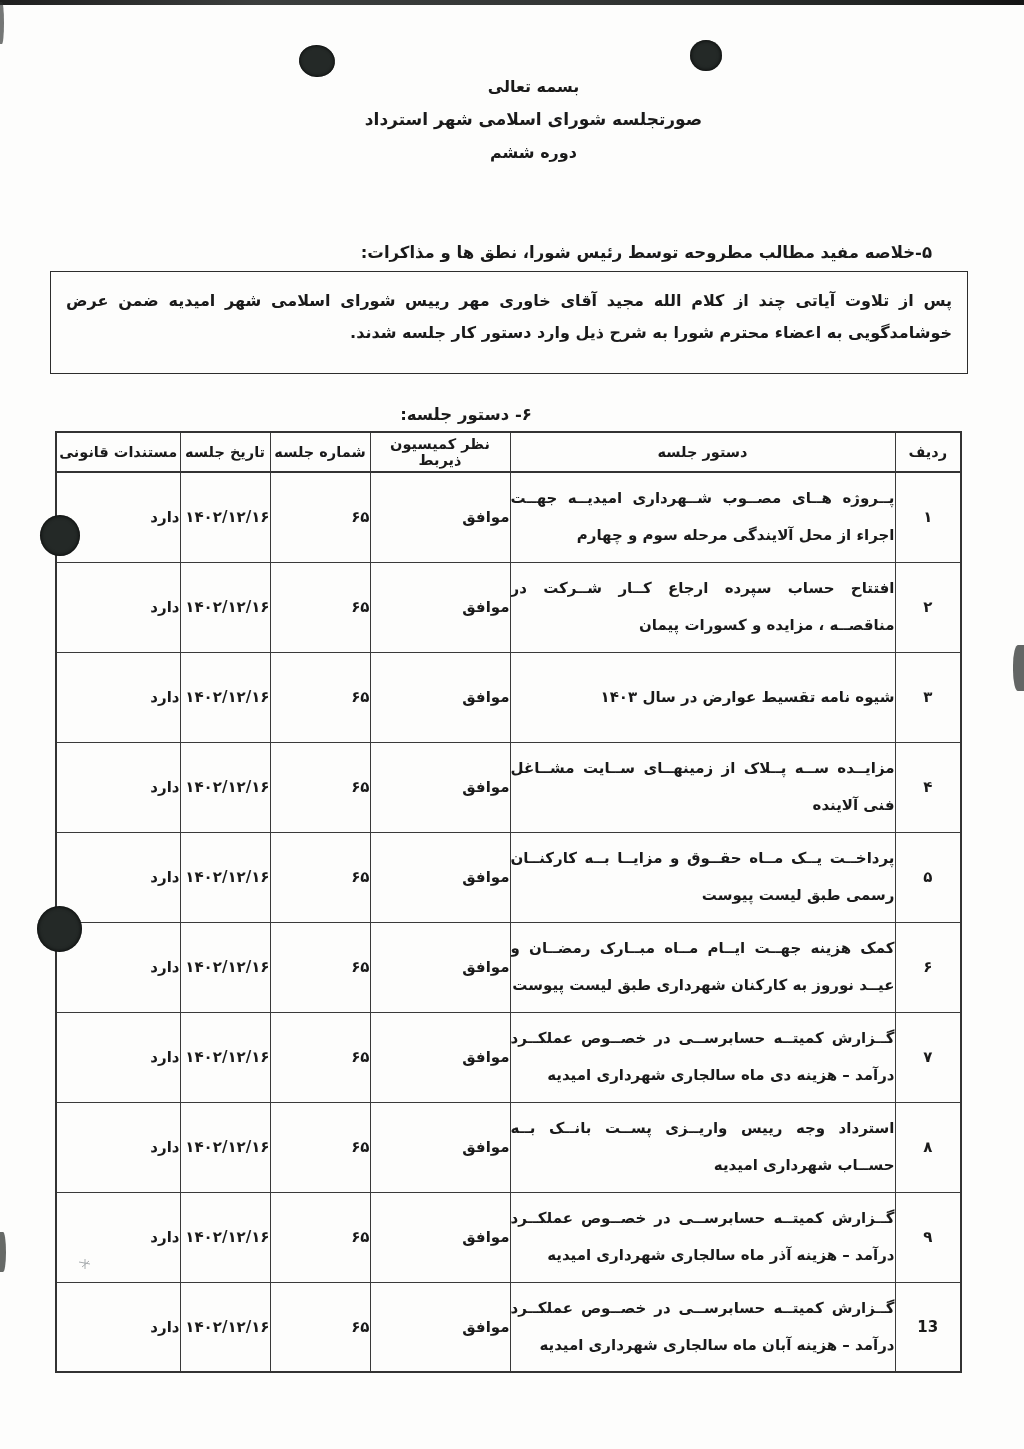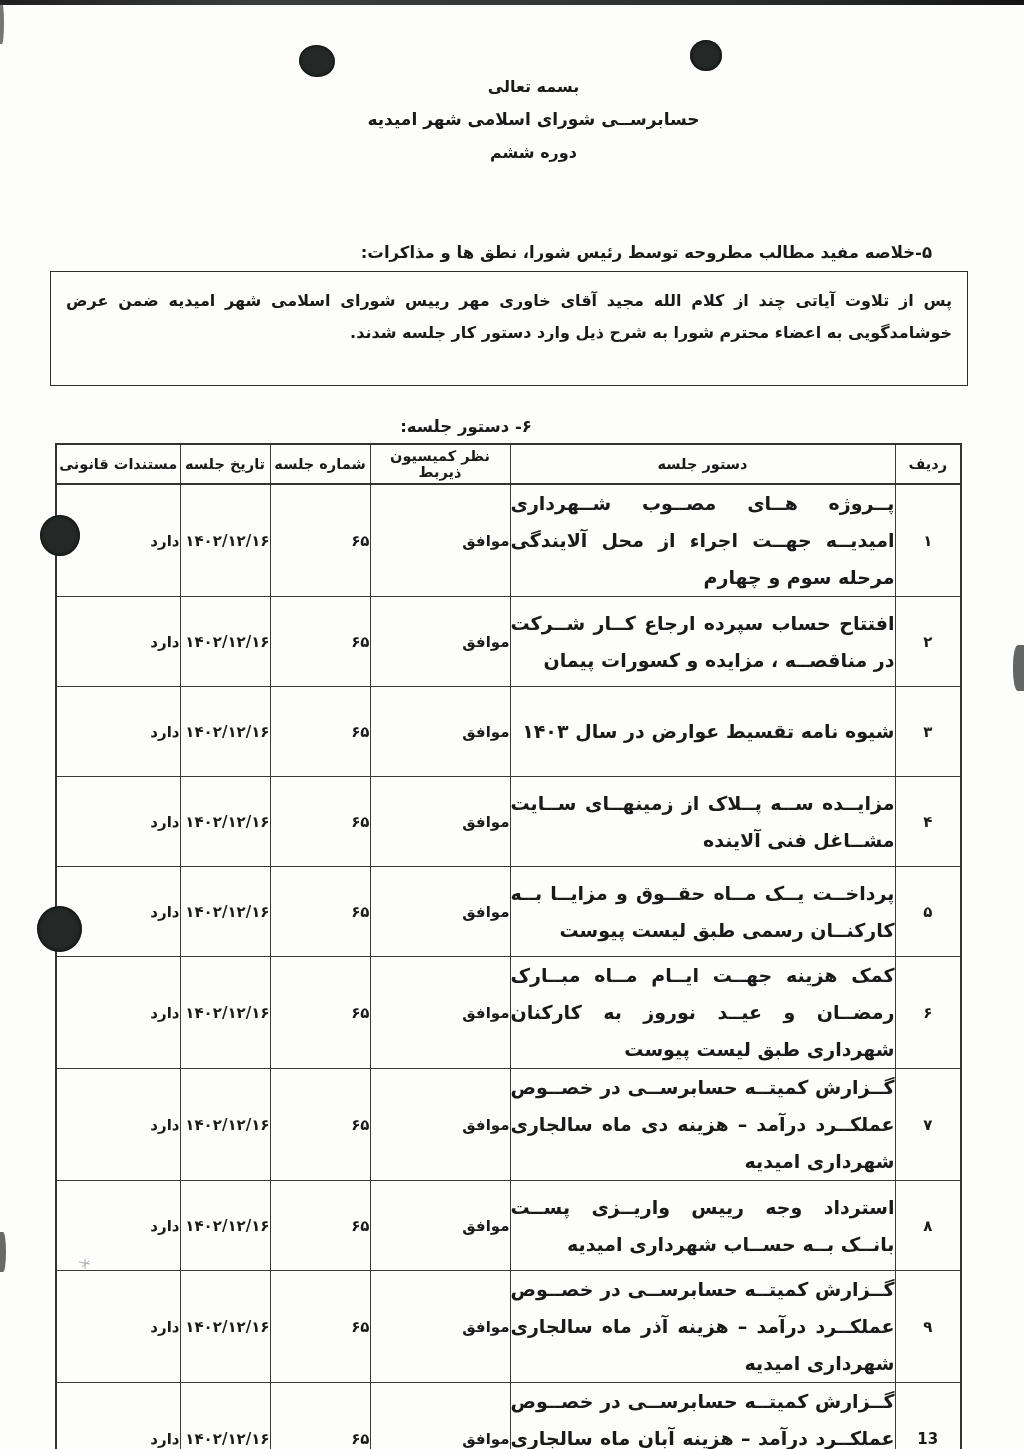--- a/index.html
+++ b/index.html
@@ -46,21 +46,21 @@
   .doc-header .line{font-weight:bold;font-size:17px;}
   .doc-header .line.small{font-size:16px;}
   
   .section5-heading{
     margin:74px 92px 0 0;
     font-weight:bold;font-size:16.5px;text-align:right;padding-left:44px;
   }
   .summary-box{
     margin:9px 56px 0 50px;
     border:1.7px solid #2d2d2d;
-    padding:13px 15px 36px 15px;
+    padding:13px 15px 24px 15px;
     font-weight:bold;font-size:16px;line-height:32px;
     text-align:justify;
   }
   
   .section6-heading{
     margin:31px 92px 0 0;
     font-weight:bold;font-size:16.5px;text-align:center;
   }
   
   table.agenda{
@@ -75,21 +75,21 @@
     font-weight:bold;
     vertical-align:middle;
     padding:0;
     overflow:hidden;
   }
   table.agenda thead tr{height:40px;}
   table.agenda thead th{font-size:14.5px;border-bottom:2px solid #333;}
   table.agenda tbody tr{height:90px;}
   td.c-center{font-size:15px;}
   td.c-agenda{
-    text-align:justify;font-size:19px;line-height:37px;
+    text-align:justify;font-size:15px;line-height:37px;
     padding:6px 17px 6px 14px;
   }
   td.c-rownum{text-align:center;font-size:15px;}
 </style>
 </head>
 <body>
 
 <div class="scan-top-edge"></div>
 <div class="scan-left-smudge-top"></div>
 <div class="scan-left-smudge-bottom"></div>
@@ -97,21 +97,21 @@
 <div class="punch-hole hole-top-1"></div>
 <div class="punch-hole hole-top-2"></div>
 <div class="punch-hole hole-left-1"></div>
 <div class="punch-hole hole-left-2"></div>
 <svg class="pen-mark" width="20" height="16" viewBox="0 0 20 16">
   <path d="M3 6 L14 8 M9 3 L9 13 M6 11 L13 5" stroke="#8a9094" stroke-width="1" fill="none"></path>
 </svg>
 
 <div class="doc-header">
   <div class="line small">بسمه تعالی</div>
-  <div class="line">حسابرســی شورای اسلامی شهر امیدیه</div>
+  <div class="line">صورتجلسه شورای اسلامی شهر استرداد</div>
   <div class="line small">دوره ششم</div>
 </div>
 
 <div class="section5-heading">۵-خلاصه مفید مطالب مطروحه توسط رئیس شورا، نطق ها و مذاکرات:</div>
 <div class="summary-box">پس از تلاوت آیاتی چند از کلام الله مجید آقای خاوری مهر رییس شورای اسلامی شهر امیدیه ضمن عرض خوشامدگویی به اعضاء محترم شورا به شرح ذیل وارد دستور کار جلسه شدند.</div>
 
 <div class="section6-heading">۶- دستور جلسه:</div>
 
 <table class="agenda">
   <colgroup>

